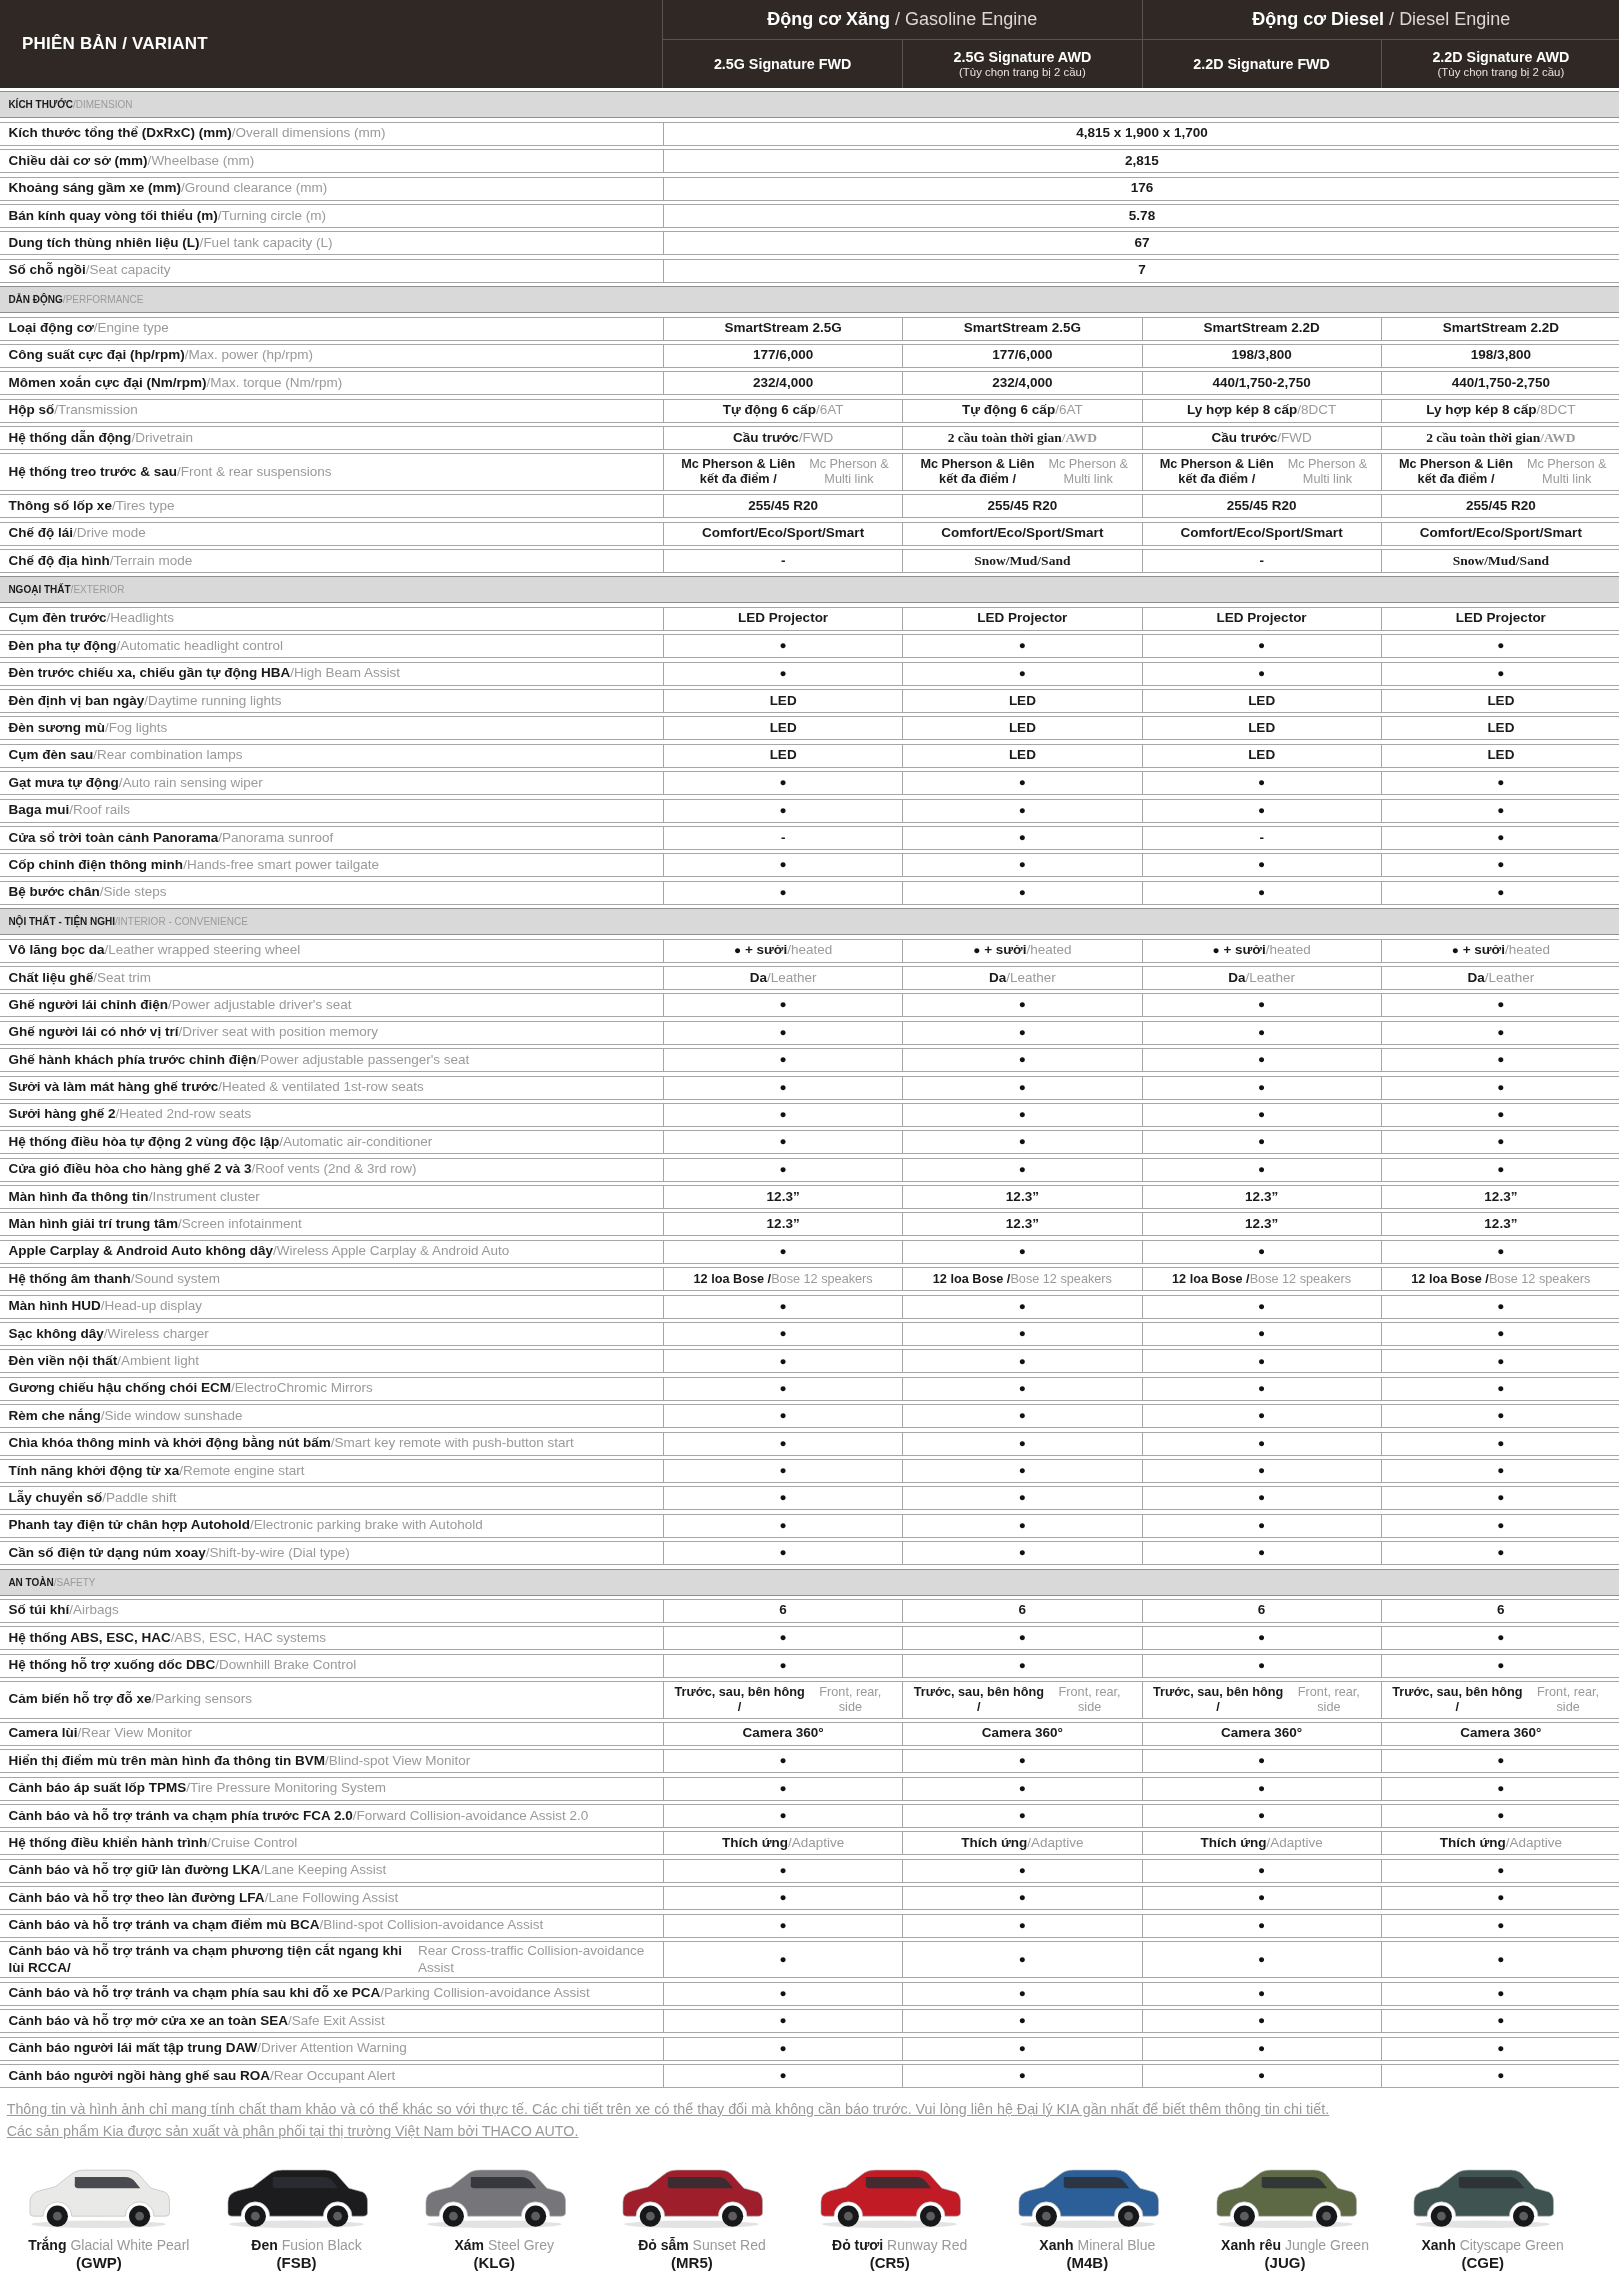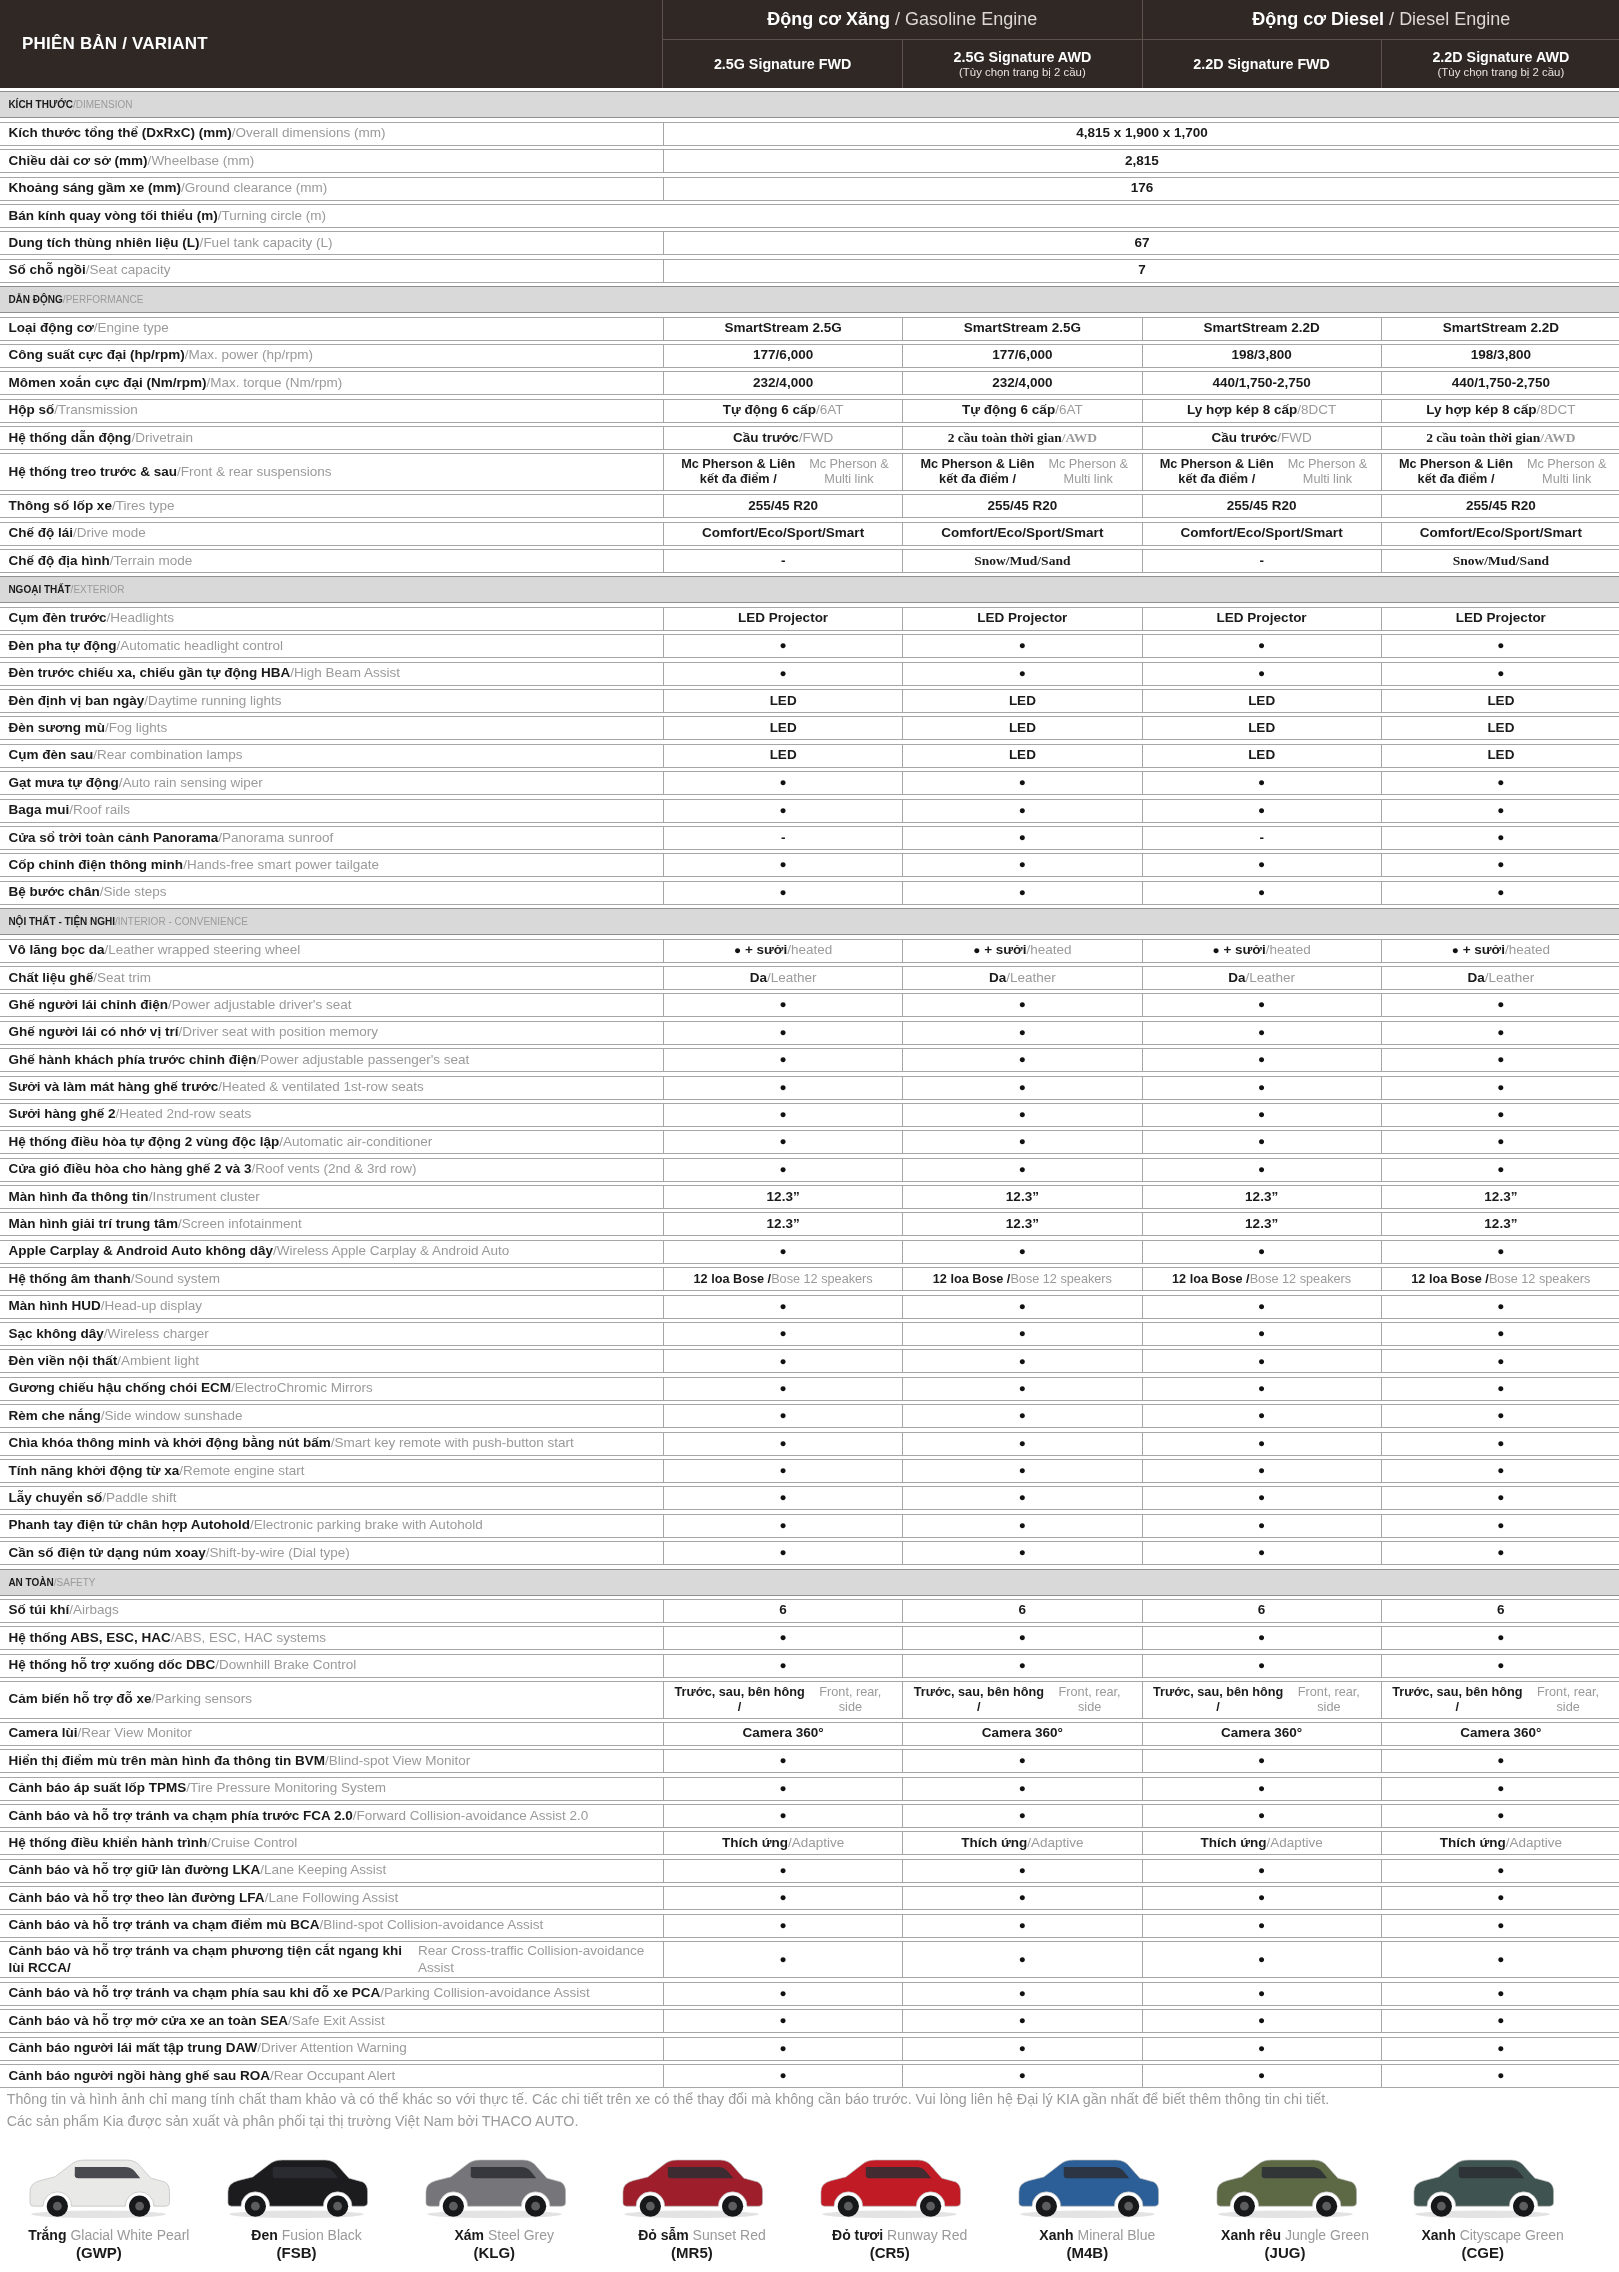--- a/index.html
+++ b/index.html
@@ -21,21 +21,21 @@
   .cell{display:flex;align-items:center;padding:0.8px 8.4px;font-size:13.5px;line-height:1.25;}
   .cell.label{justify-content:flex-start;text-align:left;padding-left:8.4px;}
   .cell.val{justify-content:center;text-align:center;border-left:0.8px solid #a6a6a6;}
   .cell.span4{grid-column:2/6;}
   .vn{color:#1a1a1a;font-weight:600;}
   .sep,.en{color:#9a9a9a;font-weight:400;}
   .b{font-weight:700;font-family:Liberation Serif, serif;}
   .dot{font-size:11.8px;color:#111;line-height:1;}
   .two{display:flex;flex-direction:row;align-items:center;line-height:1.2;font-size:12.7px;padding:1.7px 0;}
   
-  .disclaimer{padding:0 6.7px;font-size:14.3px;color:#9a9a9a;line-height:1.55;}
+  .disclaimer{margin-top:10px;padding:0 6.7px;font-size:14.3px;color:#9a9a9a;line-height:1.55;text-decoration:underline;}
   .colorstrip{display:flex;gap:6.7px;padding:10px 3.4px 6.7px 3.4px;}
   .coloritem{width:191px;display:flex;flex-direction:column;align-items:center;text-align:center;}
   .coloritem svg{width:165px;height:81px;display:block;}
   .cl1{font-size:14px;margin-top:3.4px;margin-left:20px;}
   .cl1 .vn{font-weight:700;}
   .cl2{font-size:15px;font-weight:700;margin-top:1.7px;}
 </style>
 </head>
 <body>
 
@@ -108,20 +108,23 @@
         <div class="cell val span4">
           <span class="vn">176</span>
         </div>
       </div>
       <div class="row">
         <div class="cell label">
           <span class="vn">Bán kính quay vòng tối thiểu (m)</span>
           <span class="sep"> / </span>
           <span class="en">Turning circle (m)</span>
         </div>
+        <div class="cell val span4">
+          <span class="vn">5.78</span>
+        </div>
       </div>
       <div class="row">
         <div class="cell label">
           <span class="vn">Dung tích thùng nhiên liệu (L)</span>
           <span class="sep"> / </span>
           <span class="en">Fuel tank capacity (L)</span>
         </div>
         <div class="cell val span4">
           <span class="vn">67</span>
         </div>

